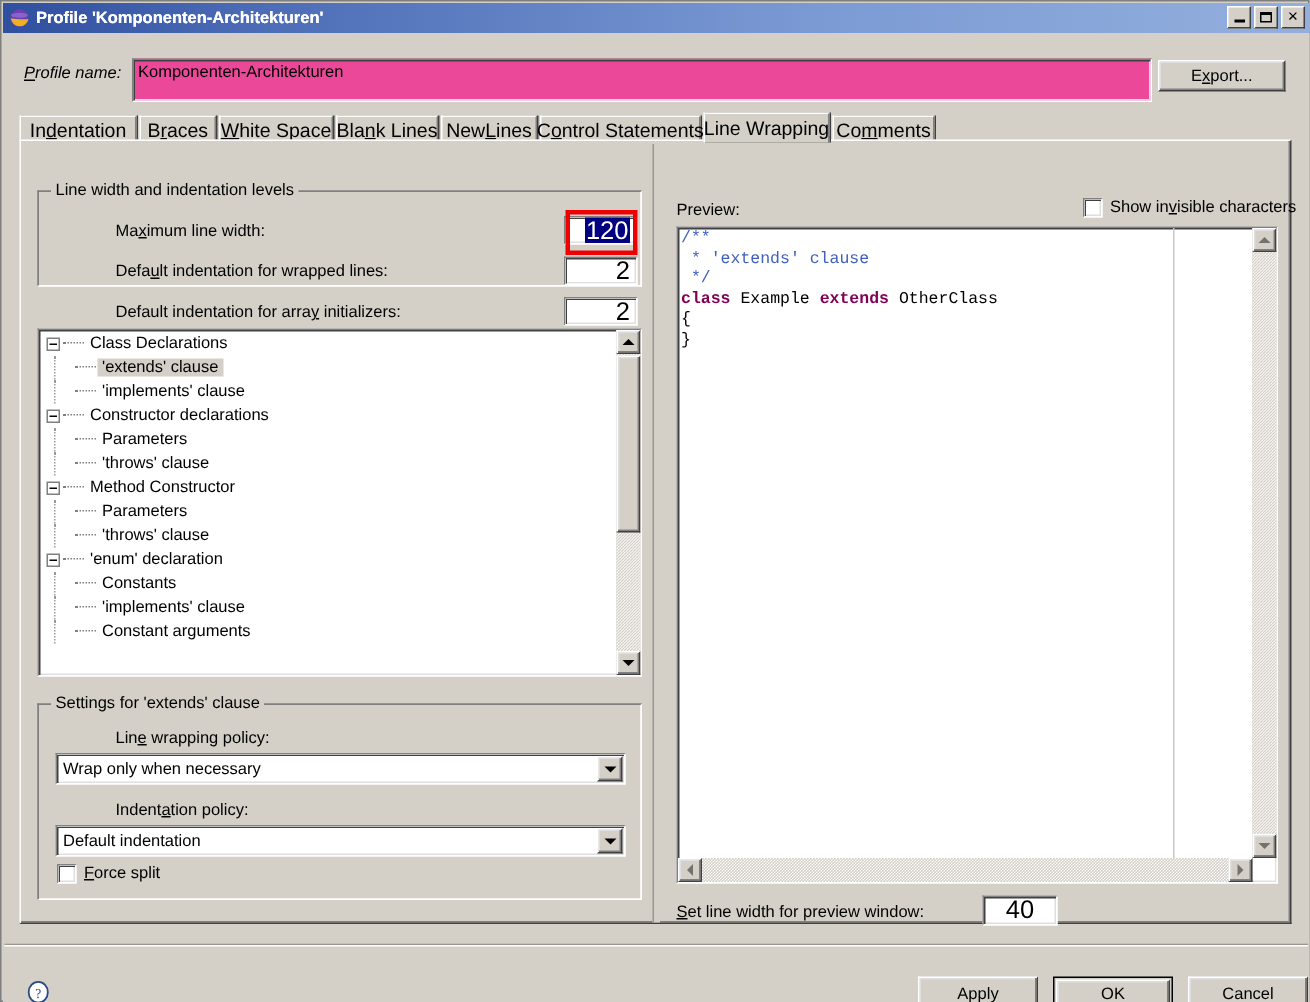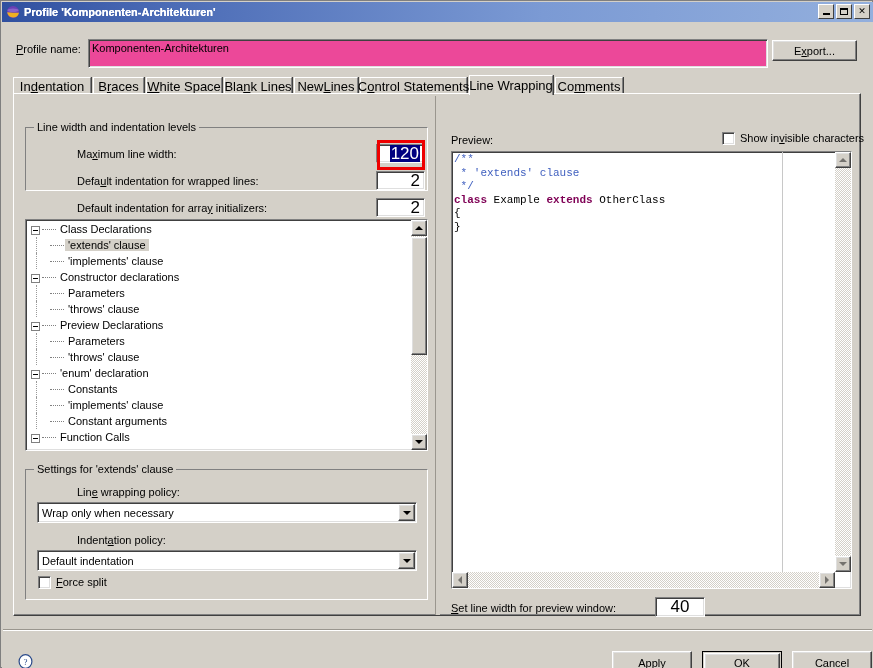--- a/index.html
+++ b/index.html
@@ -45,21 +45,21 @@
     font-size:9px;line-height:9px;color:#000;font-family:"Liberation Sans",sans-serif;}
   .min-g{width:7px;height:2px;background:#000;margin-top:5px;}
   .max-g{width:8px;height:7px;border:1px solid #000;border-top-width:2px;box-sizing:border-box;}
   
   .client{
     position:absolute;left:1px;top:21px;width:871px;height:646px;
     background:#d4d0c8;box-sizing:border-box;
   }
   
   .row-profile{position:absolute;left:14px;top:17px;width:845px;height:22px;}
-  .lbl-profile{position:absolute;left:0;top:4px;font-size:11px;}
+  .lbl-profile{position:absolute;left:0;top:4px;font-size:11px;font-style:italic;}
   .input-profile{
     position:absolute;left:72px;top:0;width:680px;height:29px;
     background:#ec4899;border:1px solid;
     border-color:#808080 #fff #fff #808080;
     box-shadow:inset 1px 1px 0 #404040, inset -1px -1px 0 #dfdfdf;
     box-sizing:border-box;font-size:11px;
     padding:2px 3px;line-height:13px;color:#000;overflow:hidden;white-space:nowrap;
   }
   .btn{
     background:#d4d0c8;
@@ -336,42 +336,39 @@
           <div class="tnode">
             <span class="indent0"><span class="expander"></span><span class="tline"></span><span class="lbl">Constructor declarations</span></span>
           </div>
           <div class="tnode">
             <span class="tvert"></span><span class="indent1"><span class="tline"></span><span class="lbl">Parameters</span></span>
           </div>
           <div class="tnode">
             <span class="tvert"></span><span class="indent1"><span class="tline"></span><span class="lbl">'throws' clause</span></span>
           </div>
           <div class="tnode">
-            <span class="indent0"><span class="expander"></span><span class="tline"></span><span class="lbl">Preview Declarations</span></span>
+            <span class="indent0"><span class="expander"></span><span class="tline"></span><span class="lbl">Method Constructor</span></span>
           </div>
           <div class="tnode">
             <span class="tvert"></span><span class="indent1"><span class="tline"></span><span class="lbl">Parameters</span></span>
           </div>
           <div class="tnode">
             <span class="tvert"></span><span class="indent1"><span class="tline"></span><span class="lbl">'throws' clause</span></span>
           </div>
           <div class="tnode">
             <span class="indent0"><span class="expander"></span><span class="tline"></span><span class="lbl">'enum' declaration</span></span>
           </div>
           <div class="tnode">
             <span class="tvert"></span><span class="indent1"><span class="tline"></span><span class="lbl">Constants</span></span>
           </div>
           <div class="tnode">
             <span class="tvert"></span><span class="indent1"><span class="tline"></span><span class="lbl">'implements' clause</span></span>
           </div>
           <div class="tnode">
             <span class="tvert"></span><span class="indent1"><span class="tline"></span><span class="lbl">Constant arguments</span></span>
-          </div>
-          <div class="tnode">
-            <span class="indent0"><span class="expander"></span><span class="tline"></span><span class="lbl">Function Calls</span></span>
           </div>
         </div>
         <div class="vsb">
           <div class="sb-track"></div>
           <div class="sb-arrow" style="top:0;">
               <span class="arrow-up"></span>
             </div>
           <div class="sb-thumb" style="top:17px;height:118px;"></div>
           <div class="sb-arrow" style="bottom:0;">
               <span class="arrow-dn"></span>

